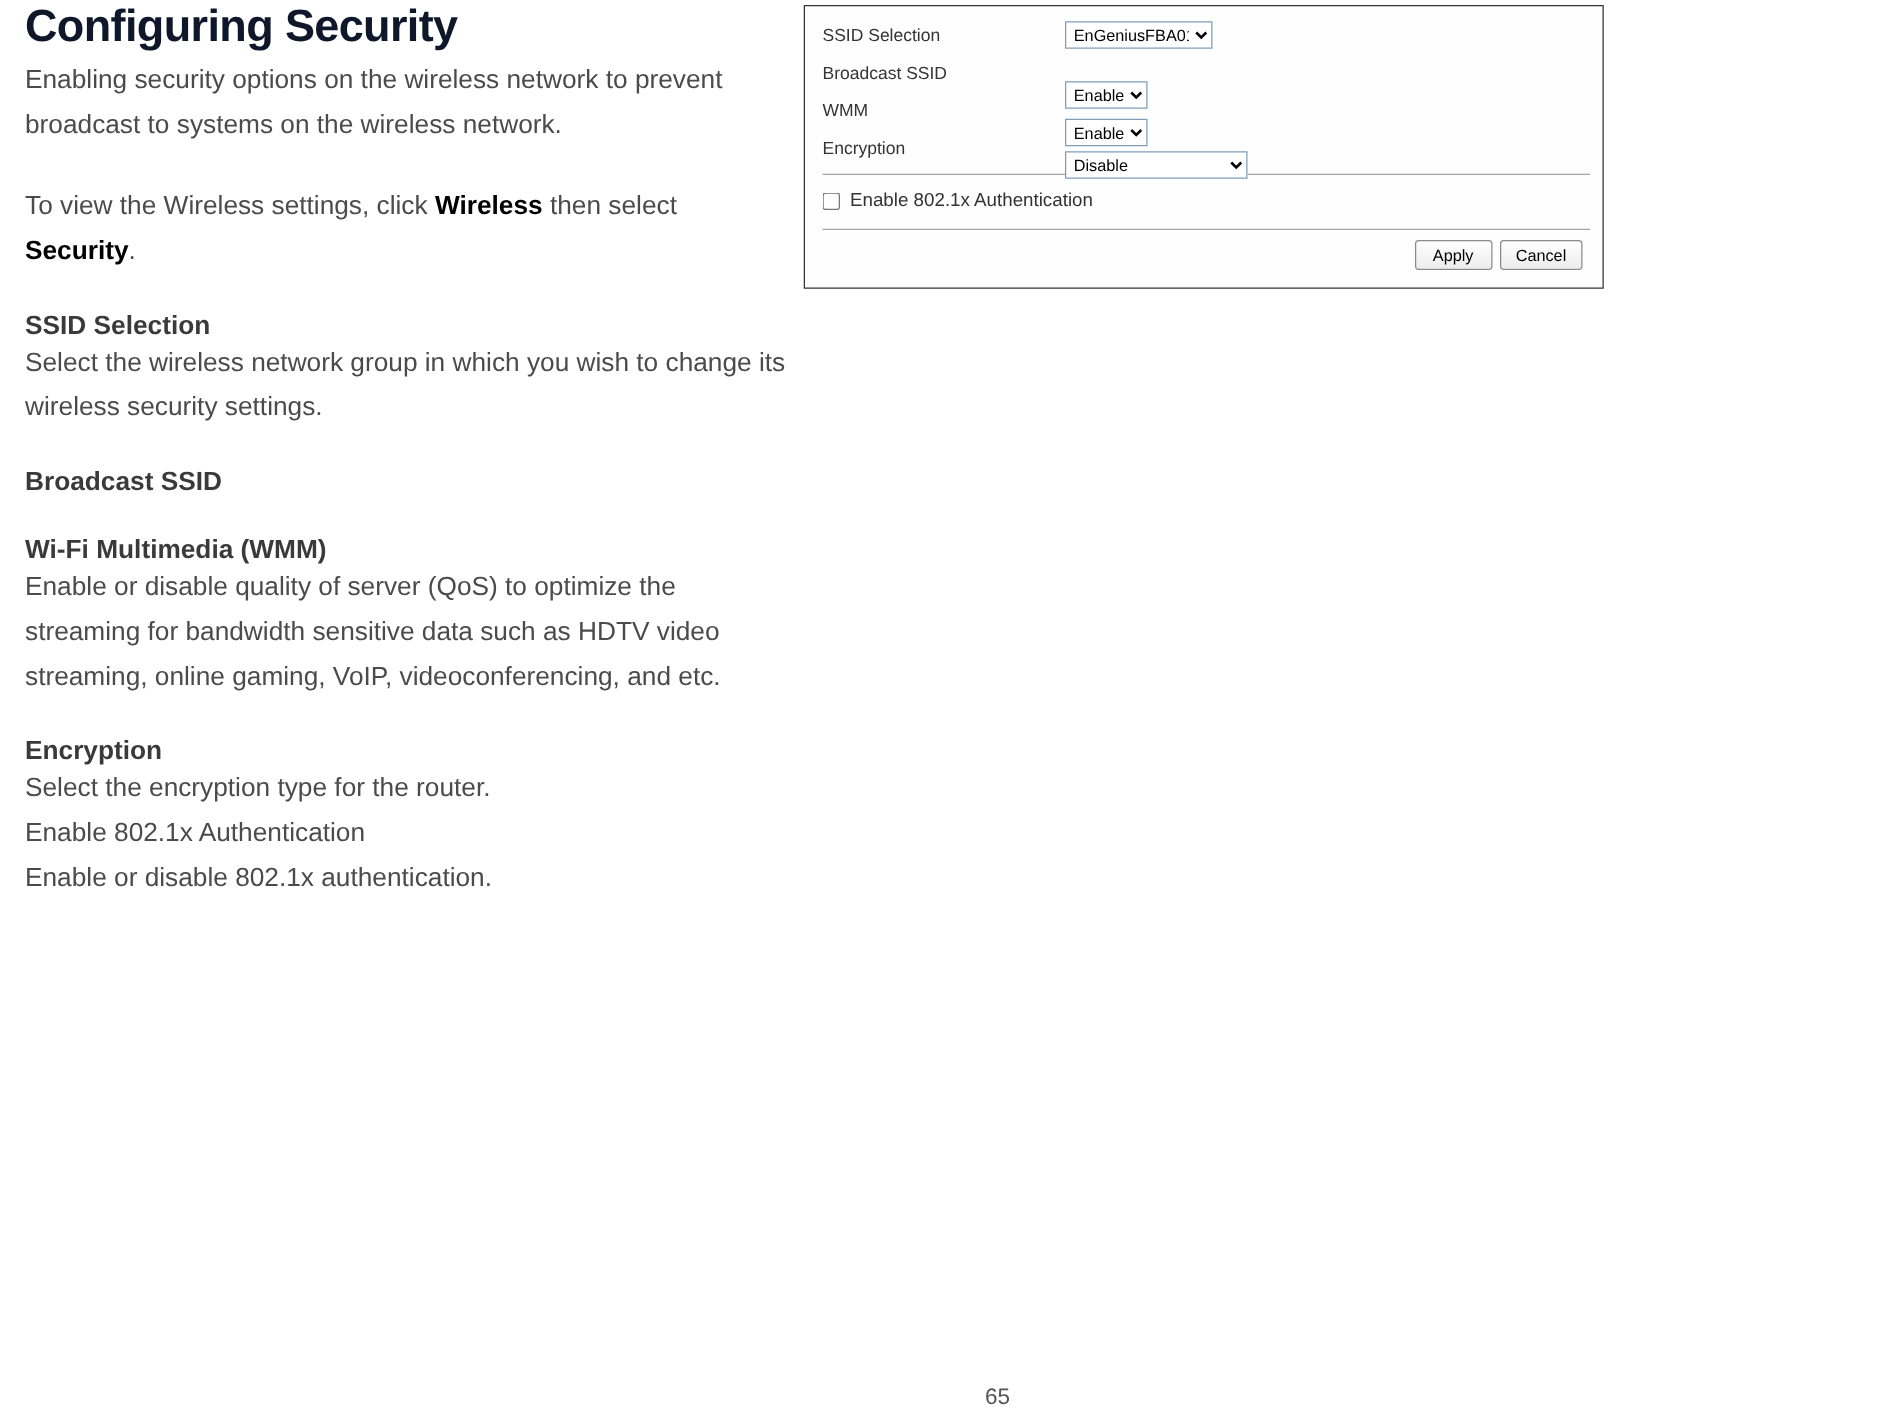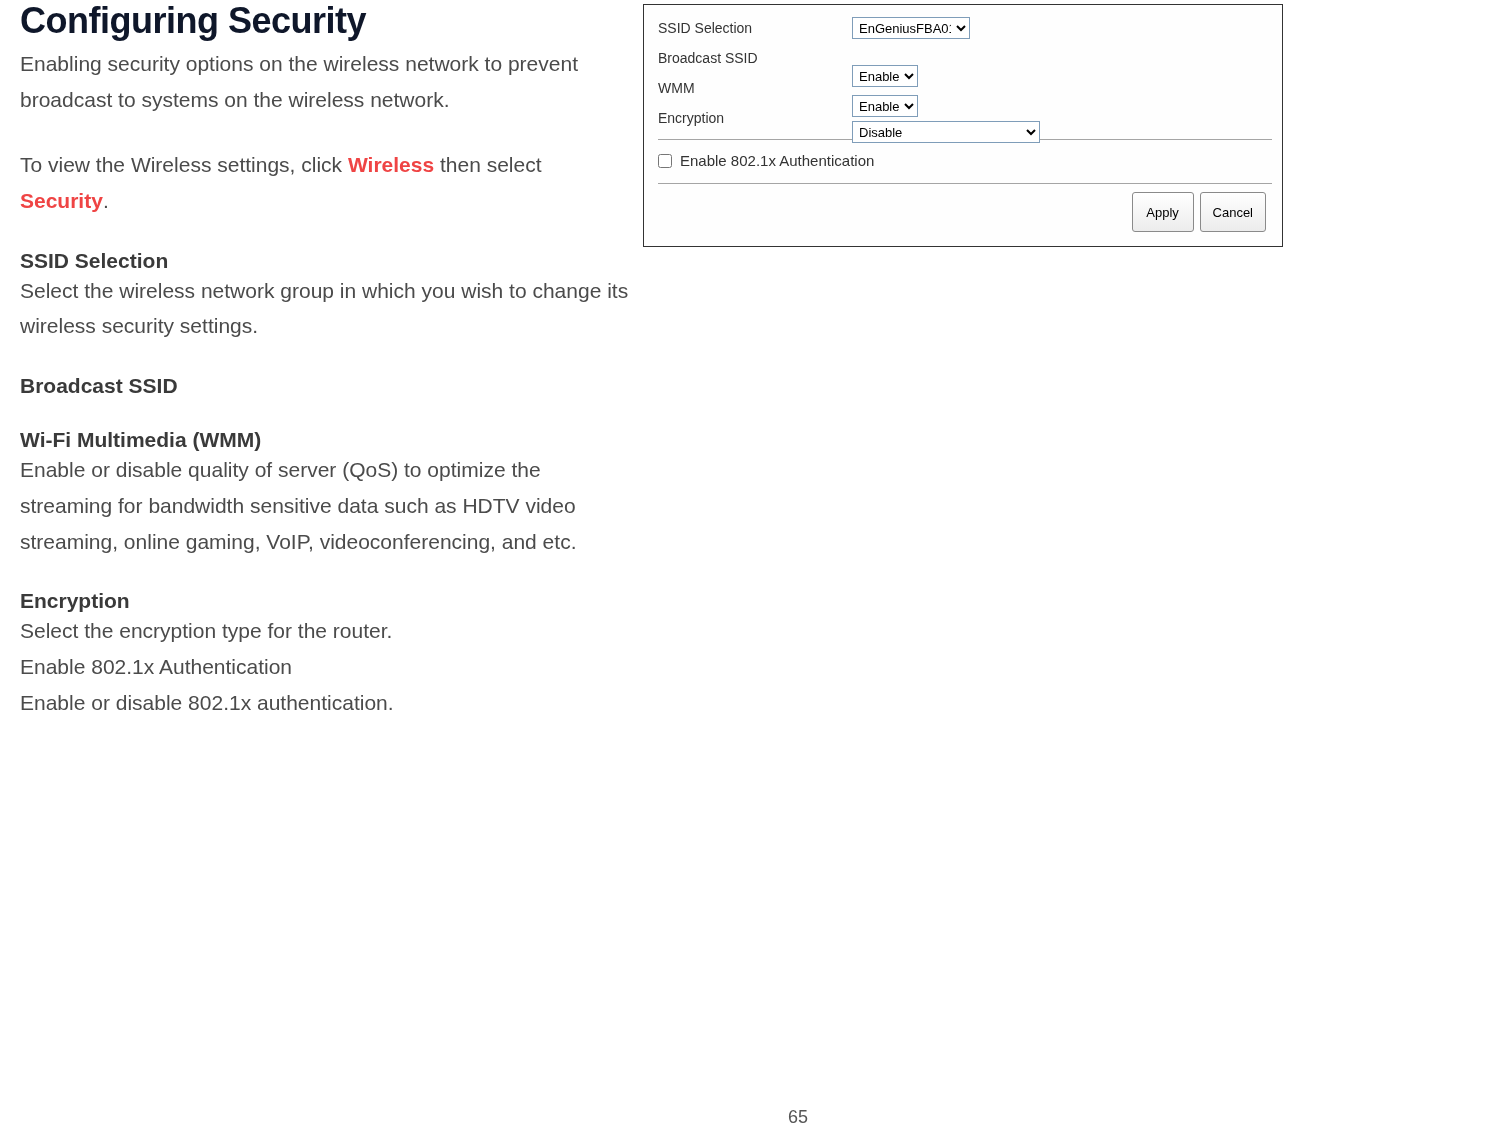--- a/index.html
+++ b/index.html
@@ -33,21 +33,21 @@
     margin: 0 0 4px 0;
     color: #0f172a;
     letter-spacing: -0.5px;
   }
   .body-text {
     font-size: 21px;
     line-height: 1.7;
     color: #4b4b4b;
     font-weight: 400;
   }
-  .body-text .bold { font-weight: 700; color: #ef4444; margin-top: 48px; }
+  .body-text .bold { font-weight: 700; color: #000000; margin-top: 48px; }
   .section-title {
     font-size: 21px;
     font-weight: 700;
     color: #3a3a3a;
     margin-top: 30px;
   }
   .gap { height: 30px; }
 
   
   .panel {
@@ -74,21 +74,21 @@
     font-family: Tahoma, Arial, sans-serif;
     font-size: 13px;
     height: 22px;
     border: 1px solid #7f9db9;
     background: #ffffff;
     color: #000;
     padding: 1px 2px;
   }
   .sel-ssid { width: 118px; }
   .sel-med  { width: 66px; margin-top: 36px; }
-  .sel-enc  { width: 188px; margin-top: 28px; }
+  .sel-enc  { width: 146px; margin-top: 28px; }
 
   .hr {
     border-top: 1px solid #a5a5a5;
     margin: 6px 0 4px 0;
   }
   .hr2 {
     border-top: 1px solid #a5a5a5;
     margin: 8px 0 4px 0;
   }
   .auth-row {
@@ -106,21 +106,21 @@
   .button-row {
     display: flex;
     justify-content: flex-end;
     gap: 6px;
     padding: 4px 6px 8px 0;
   }
   button.xp {
     font-family: Tahoma, Arial, sans-serif;
     font-size: 13px;
     color: #000;
-    height: 40px;
+    height: 24px;
     min-width: 62px;
     padding: 2px 12px;
     border: 1px solid #8a8a8a;
     border-radius: 3px;
     background: linear-gradient(#ffffff, #ececec);
     cursor: pointer;
   }
   .page-number {
     position: absolute;
     bottom: 6px;

